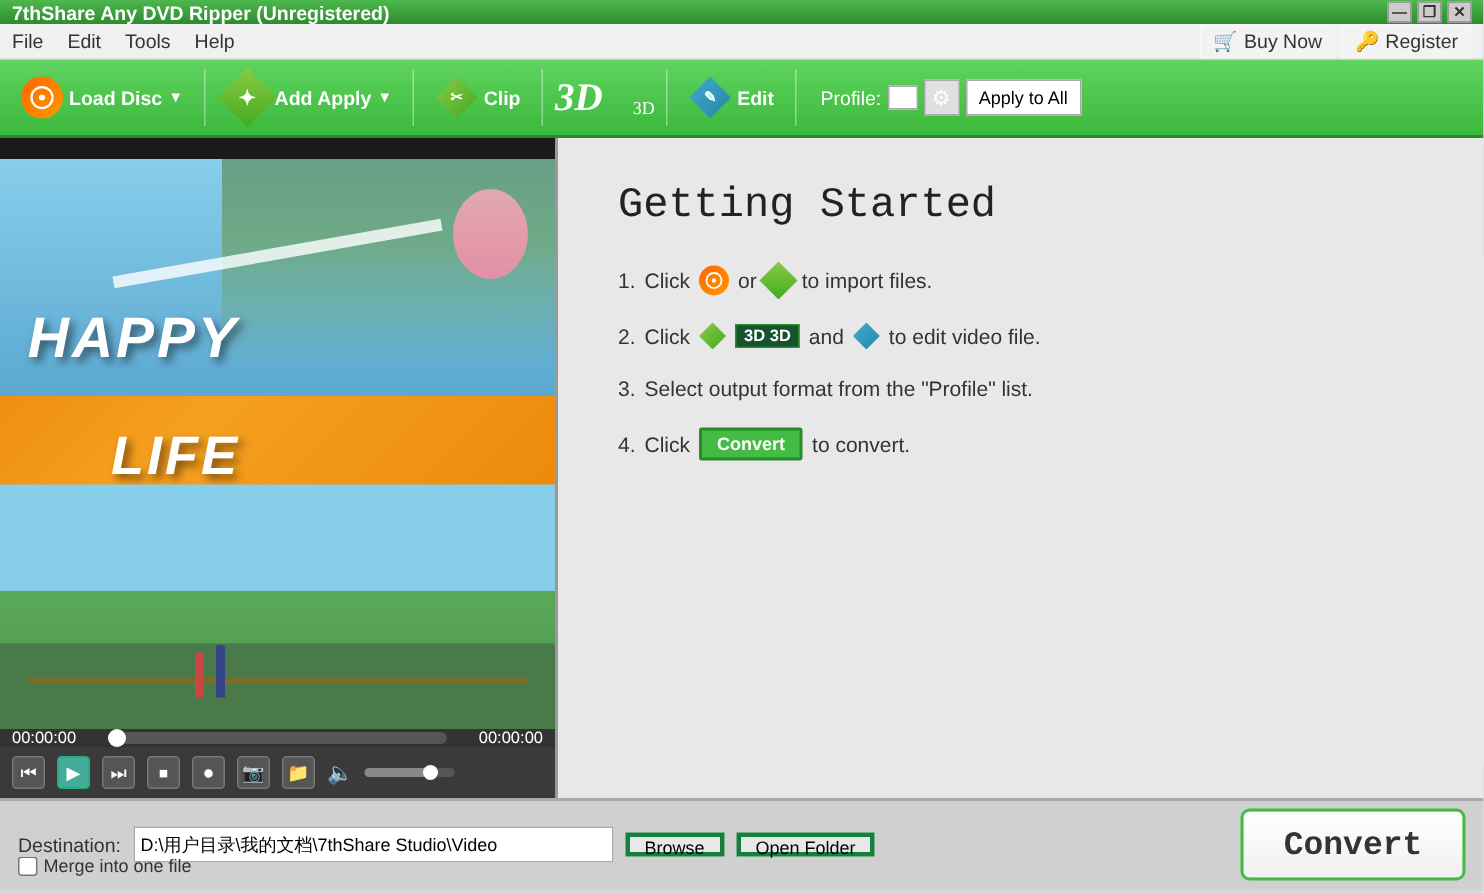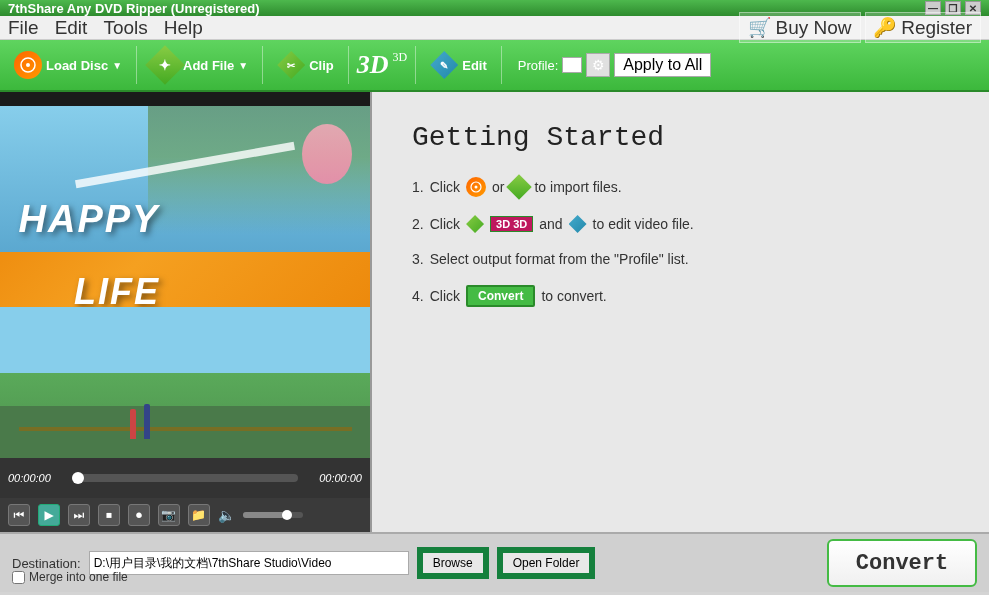--- a/index.html
+++ b/index.html
@@ -29,21 +29,21 @@
     
     #menubar {
       background: #f0f0f0;
       height: 24px;
       display: flex;
       align-items: center;
       padding: 0 8px;
       border-bottom: 1px solid #ccc;
       gap: 16px;
     }
-    #menubar span { font-size: 19px; cursor: pointer; color: #333; text-align: center; }
+    #menubar span { font-size: 13px; cursor: pointer; color: #333; text-align: center; }
 
     
     #toolbar {
       background: linear-gradient(to bottom, #5fd45f, #3cb83c);
       height: 52px;
       display: flex;
       align-items: center;
       padding: 0 8px;
       gap: 4px;
       border-bottom: 2px solid #2a8a2a;
@@ -62,21 +62,21 @@
       width: 28px; height: 28px; border-radius: 50%;
       background: linear-gradient(135deg, #ff6600, #ff9900);
       display: flex; align-items: center; justify-content: center;
       color: white; font-size: 14px;
     }
     .tb-sep { width: 1px; height: 38px; background: rgba(255,255,255,0.4); margin: 0 4px; }
     .tb-dropdown { color: white; font-size: 10px; cursor: pointer; }
 
     
     .btn-3d {
-      display: flex; align-items: flex-start; gap: 4px;
+      display: flex; align-items: flex-end; gap: 20px;
       background: transparent; border: none; color: white;
       font-size: 24px; font-weight: bold; cursor: pointer;
       font-style: italic; font-family: 'Times New Roman', serif;
     }
     .btn-3d-label { font-size: 12px; font-weight: normal; font-style: normal; }
 
     
     #profile-section {
       display: flex; align-items: center; gap: 4px; margin-left: auto;
       color: white;
@@ -86,21 +86,21 @@
       border: 1px solid #aaa; background: white;
       min-width: 180px;
     }
     .gear-btn {
       width: 24px; height: 24px; background: #e0e0e0; border: 1px solid #aaa;
       display: flex; align-items: center; justify-content: center;
       cursor: pointer; font-size: 14px;
     }
     .apply-btn {
       background: white; border: 1px solid #aaa; padding: 2px 8px;
-      cursor: pointer; font-size: 16px; height: 24px;
+      cursor: pointer; font-size: 12px; height: 24px;
     }
 
     
     #main {
       display: flex;
       height: 440px;
       background: #e8e8e8;
     }
 
     
@@ -120,22 +120,22 @@
     }
     #preview-image {
       flex: 1;
       position: relative;
       overflow: hidden;
       background: #1a1a1a;
     }
 
     
     #progress-bar-area {
-      background: #333; padding: 14px 8px;
-      display: flex; align-items: center; gap: 8px; font-style: italic;
+      background: #333; padding: 0 8px;
+      display: flex; align-items: center; gap: 8px;
     }
     .time-label { color: white; font-size: 11px; min-width: 56px; }
     .progress-track {
       flex: 1; height: 8px; background: #555; border-radius: 4px; position: relative;
     }
     .progress-thumb {
       width: 12px; height: 12px; background: white; border-radius: 50%;
       position: absolute; top: -2px; left: 0;
     }
 
@@ -184,21 +184,21 @@
       flex-wrap: wrap;
     }
     .ic-orange-circle {
       width: 20px; height: 20px; border-radius: 50%;
       background: linear-gradient(135deg, #ff6600, #ff9900);
       display: inline-flex; align-items: center; justify-content: center;
       color: white; font-size: 10px;
     }
     .ic-3d-badge {
       display: inline-flex; align-items: center; justify-content: center;
-      background: #be185d; color: white; font-size: 11px;
+      background: #14532d; color: white; font-size: 11px;
       padding: 1px 5px; border: 1px solid #2a8a2a;
       font-weight: bold;
     }
     .ic-convert-btn {
       display: inline-flex; align-items: center; justify-content: center;
       background: #44bb44; color: white; font-size: 12px;
       padding: 2px 10px; border: 2px solid #2a8a2a; border-radius: 2px;
       font-weight: bold;
     }
 
@@ -216,22 +216,22 @@
     #dest-input {
       flex: 1;
       height: 24px;
       border: 1px solid #aaa;
       background: white;
       padding: 0 4px;
       font-size: 12px;
       max-width: 320px;
     }
     .bottom-btn {
-      height: 32px; padding: 0 10px;
-      background: #e8e8e8; border: 6px solid #15803d;
+      height: 16px; padding: 0 10px;
+      background: #e8e8e8; border: 3px solid #15803d;
       cursor: pointer; font-size: 12px;
     }
     #merge-check { display: flex; align-items: center; gap: 4px; font-size: 12px; color: #333; }
     #merge-check input { width: 13px; height: 13px; }
     #convert-main-btn {
       margin-left: auto;
       width: 150px; height: 48px;
       background: linear-gradient(to bottom, #ffffff, #f0f0f0);
       border: 2px solid #44bb44;
       border-radius: 6px;
@@ -290,21 +290,21 @@
     <span>Load Disc</span>
     <span class="tb-dropdown">▼</span>
   </button>
 
   <div class="tb-sep"></div>
 
   <button class="tb-btn">
     <div style="width:28px;height:28px;background:linear-gradient(135deg,#88cc44,#44aa22);transform:rotate(45deg);display:flex;align-items:center;justify-content:center;">
       <span style="transform:rotate(-45deg);color:white;font-size:14px;">✦</span>
     </div>
-    <span>Add File</span>
+    <span>Add Apply</span>
     <span class="tb-dropdown">▼</span>
   </button>
 
   <div class="tb-sep"></div>
 
   <button class="tb-btn">
     <div style="width:28px;height:28px;background:linear-gradient(135deg,#88cc44,#44aa22);clip-path:polygon(50% 0%,100% 50%,50% 100%,0% 50%);display:flex;align-items:center;justify-content:center;">
       <span style="color:white;font-size:10px;">✂</span>
     </div>
     <span>Clip</span>

